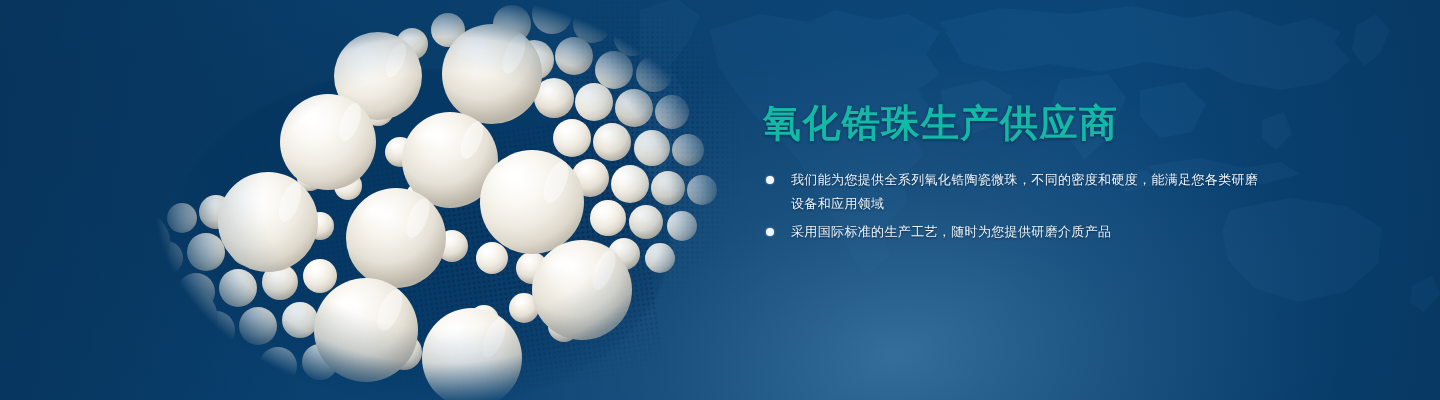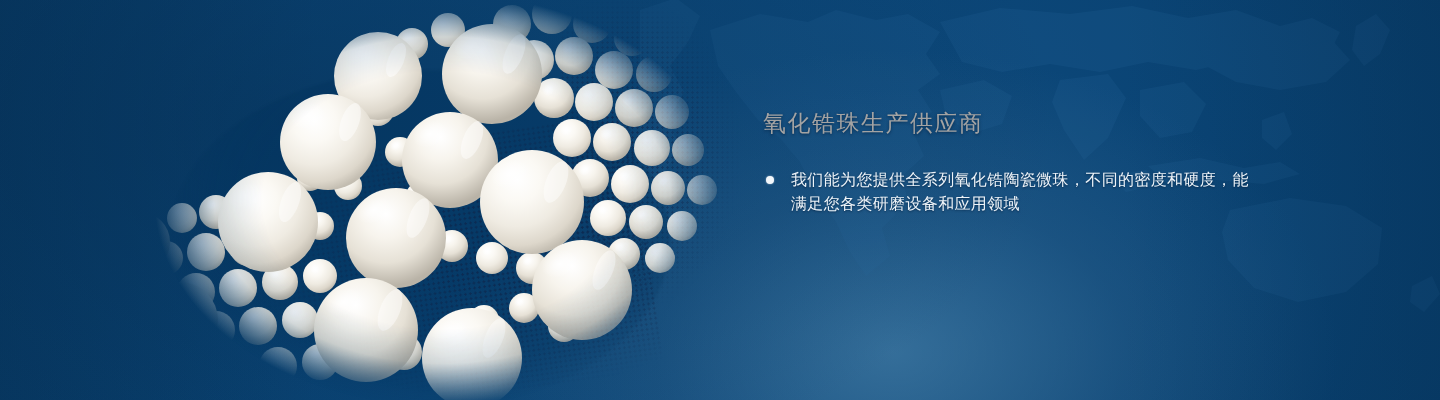--- a/index.html
+++ b/index.html
@@ -73,34 +73,34 @@
   .beads-photo svg{display:block;width:100%;height:100%;}
 
   
   .copy{
     position:absolute;
     left:763px; top:104px;
     width:500px;
   }
   .headline{
     margin:0 0 26px 0;
-    font-size:23px;
+    font-size:38px;
     line-height:38px;
-    font-weight:400;
-    color:#a3a3a3;
+    font-weight:700;
+    color:#14b8a6;
     letter-spacing:1.5px;
     text-shadow:0 1px 3px rgba(0,26,54,.65);
     white-space:nowrap;
   }
   .bullets{list-style:none;margin:0;padding:0;}
   .bullet{
     position:relative;
     padding-left:28px;
     margin-bottom:5px;
-    font-size:16px;
+    font-size:13px;
     line-height:23.5px;
     color:#eef4f9;
     letter-spacing:.35px;
     text-shadow:0 1px 2px rgba(0,24,50,.6);
   }
   .bullet:last-child{margin-bottom:0;}
   .dot{
     position:absolute;
     left:3px; top:8px;
     width:8px; height:8px;
@@ -390,17 +390,21 @@
     <h1 class="headline">氧化锆珠生产供应商</h1>
 
     <ul class="bullets">
 
       <li class="bullet">
         <span class="dot"></span>
         <span class="bullet-text">我们能为您提供全系列氧化锆陶瓷微珠，不同的密度和硬度，能满足您各类研磨设备和应用领域</span>
       </li>
 
 
+      <li class="bullet">
+        <span class="dot"></span>
+        <span class="bullet-text">采用国际标准的生产工艺，随时为您提供研磨介质产品</span>
+      </li>
 
     </ul>
   </div>
 
 </div>
 
 </body></html>

